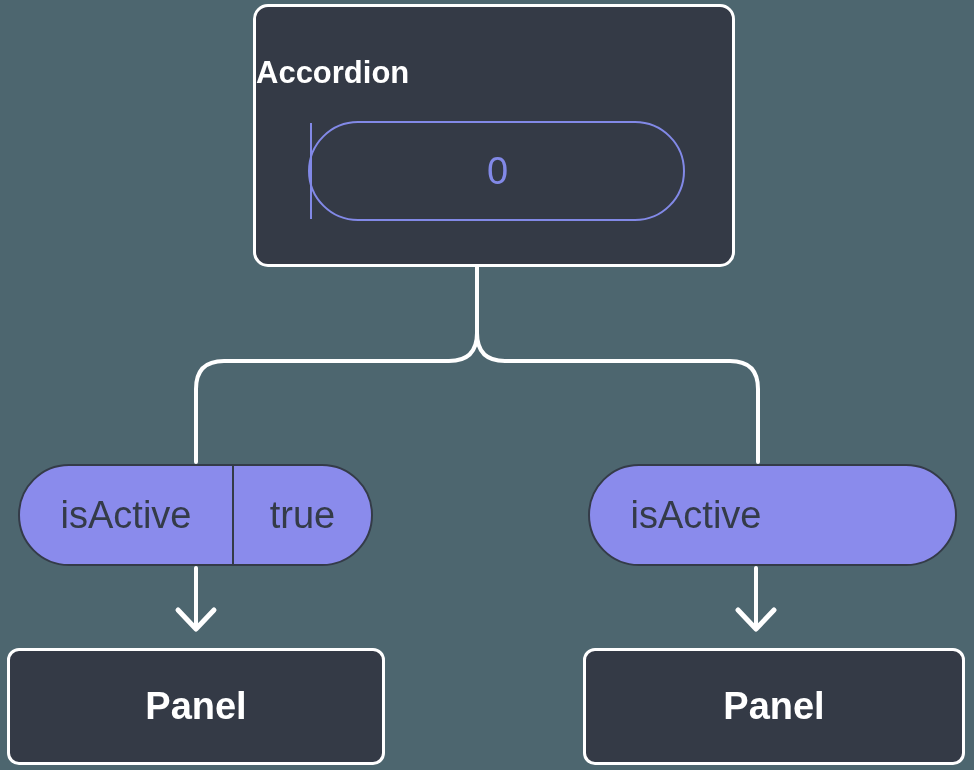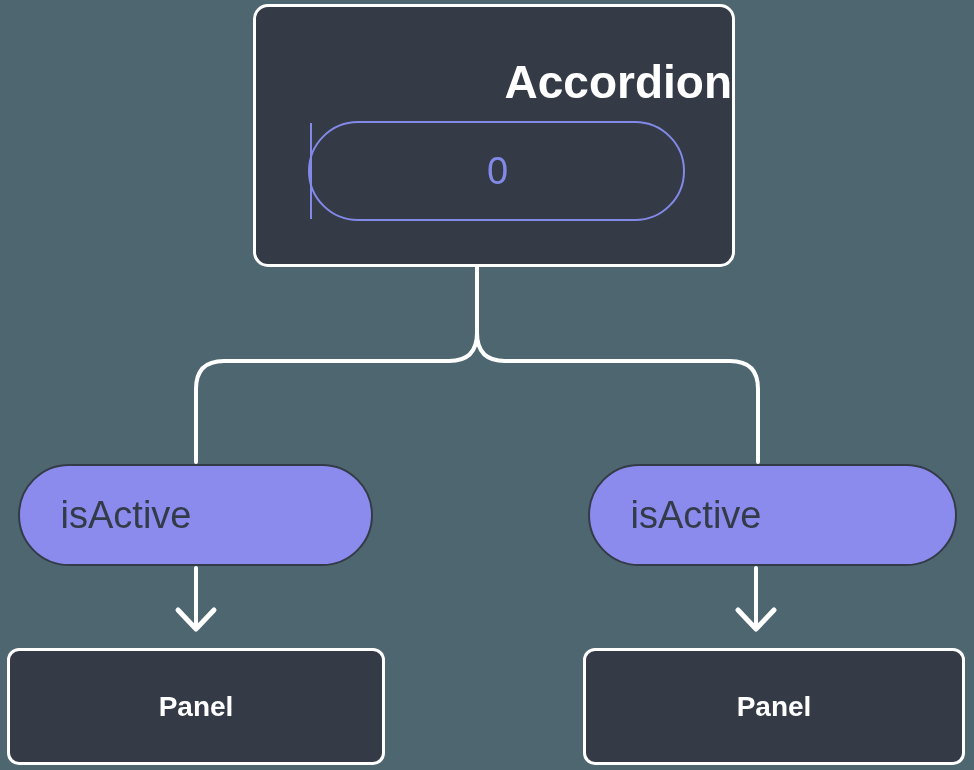--- a/index.html
+++ b/index.html
@@ -44,22 +44,22 @@
   }
   .root-node {
     left: 253px; top: 4px;
     width: 482px; height: 263px;
     border-radius: 15px;
   }
   .root-title {
     position: absolute;
     left: 0; top: 48px;
     width: 100%;
-    text-align: right;
-    font-size: 46px;
+    text-align: left;
+    font-size: 31px;
     font-weight: 600;
     color: var(--light-text);
   }
   .state-pill {
     position: absolute;
     left: 52px; top: 114px;
     width: 377px; height: 100px;
     box-sizing: border-box;
     border: 2px solid var(--accent-purple);
     border-radius: 60px;
@@ -101,21 +101,21 @@
     top: 648px;
     height: 117px;
     border-radius: 12px;
     display: flex;
     align-items: center;
     justify-content: center;
   }
   .panel-node-left { left: 7px; width: 378px; }
   .panel-node-right { left: 583px; width: 382px; }
   .panel-title {
-    font-size: 28px;
+    font-size: 38px;
     font-weight: 600;
     color: var(--light-text);
   }
 </style>
 </head>
 <body>
 
 <div class="canvas">
 
   <svg class="connectors" viewBox="0 0 974 770" xmlns="http://www.w3.org/2000/svg">
@@ -133,20 +133,21 @@
 
   <div class="node root-node">
     <div class="root-title">Accordion</div>
     <div class="state-pill">
       <div class="seg seg-value">0</div>
     </div>
   </div>
 
   <div class="prop-pill prop-pill-left">
     <div class="seg seg-name">isActive</div>
+    <div class="seg seg-value">true</div>
   </div>
 
   <div class="prop-pill prop-pill-right">
     <div class="seg seg-name">isActive</div>
   </div>
 
   <div class="node panel-node panel-node-left">
     <div class="panel-title">Panel</div>
   </div>
 

